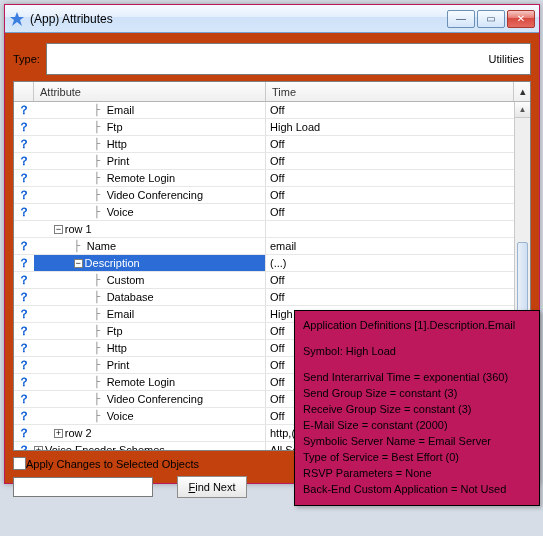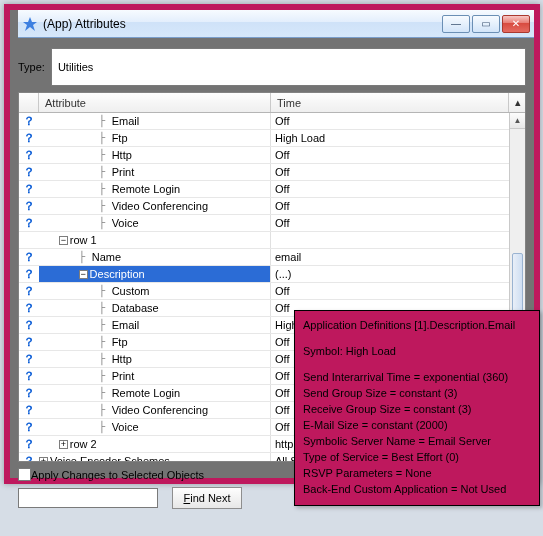--- a/index.html
+++ b/index.html
@@ -12,24 +12,23 @@
     font-size: 11px;
     background: #d6dde6;
     overflow: hidden;
     position: relative;
   }
   .window {
     position: absolute;
     left: 4px; top: 4px;
     width: 536px;
     height: 480px;
-    background: #737373;
-    border: 6px solid #be185d;
+    background: #c2410c;
+    border: 1px solid #be185d;
     box-shadow: 0 0 6px rgba(0,0,0,.3);
-    padding-left: 8px;
   }
   .titlebar {
     height: 28px;
     background: linear-gradient(#f7fbff,#e3eefc 45%,#cfe2f8 46%,#d6e7fa);
     border-bottom: 1px solid #7a9ecb;
     display: flex;
     align-items: center;
     padding: 0 4px;
   }
   .titlebar .app-icon {
@@ -50,22 +49,22 @@
     background: linear-gradient(#f7c7c4,#e77a72 45%,#d84b40 46%,#e56a60);
     border-color:#a9382f; color:#fff;
   }
   .client {
     position:absolute; left:0; right:0; top:28px; bottom:0;
     padding: 6px 8px 8px 8px;
   }
   .type-row { display:flex; align-items:center; margin:4px 0 6px; }
   .type-row label { margin-right:6px; }
   .type-input {
-    flex:1; height:38px; border:1px solid #7a7a7a;
-    background:#fff; padding:1px 6px; font: inherit;
+    flex:1; height:32px; border:1px solid #7a7a7a;
+    background:#fff; padding:1px 6px; font: inherit; text-align: right;
   }
   .grid-wrap {
     border:1px solid #828282;
     background:#fff;
     position:relative;
     height: 370px;
   }
   .grid-head {
     display:flex; height:20px;
     background: linear-gradient(#fdfdfd,#efefef);
@@ -125,21 +124,21 @@
   .scroll-v .arrow.dn { position:absolute; bottom:0; left:0; right:0;
     border-top:1px solid #c9c9c9; border-bottom:none; }
   .scroll-v .thumb {
     position:absolute; left:2px; right:2px; top:140px; height:70px;
     background:linear-gradient(90deg,#e9eff8,#cedef2);
     border:1px solid #9ab3d1; border-radius:2px;
   }
   .footer { margin-top:6px; }
   .chk { display:flex; align-items:center; }
   .chkbox { width:13px;height:13px;border:1px solid #7a7a7a;background:#fff; }
-  .find-row { display:flex; align-items:center; margin-top:6px; gap:14px; }
+  .find-row { display:flex; align-items:center; margin-top:6px; gap:24px; }
   .find-input { width:140px; height:20px; border:1px solid #7a7a7a; background:#fff; font:inherit; padding:1px 4px; }
   .btn {
     height:22px; min-width:70px; border:1px solid #8e8e8e;
     background:linear-gradient(#fefefe,#e7e7e7);
     font:inherit; padding:0 10px; cursor:default;
   }
   .tooltip {
     position:absolute;
     left:294px; top:310px;
     width:246px;

